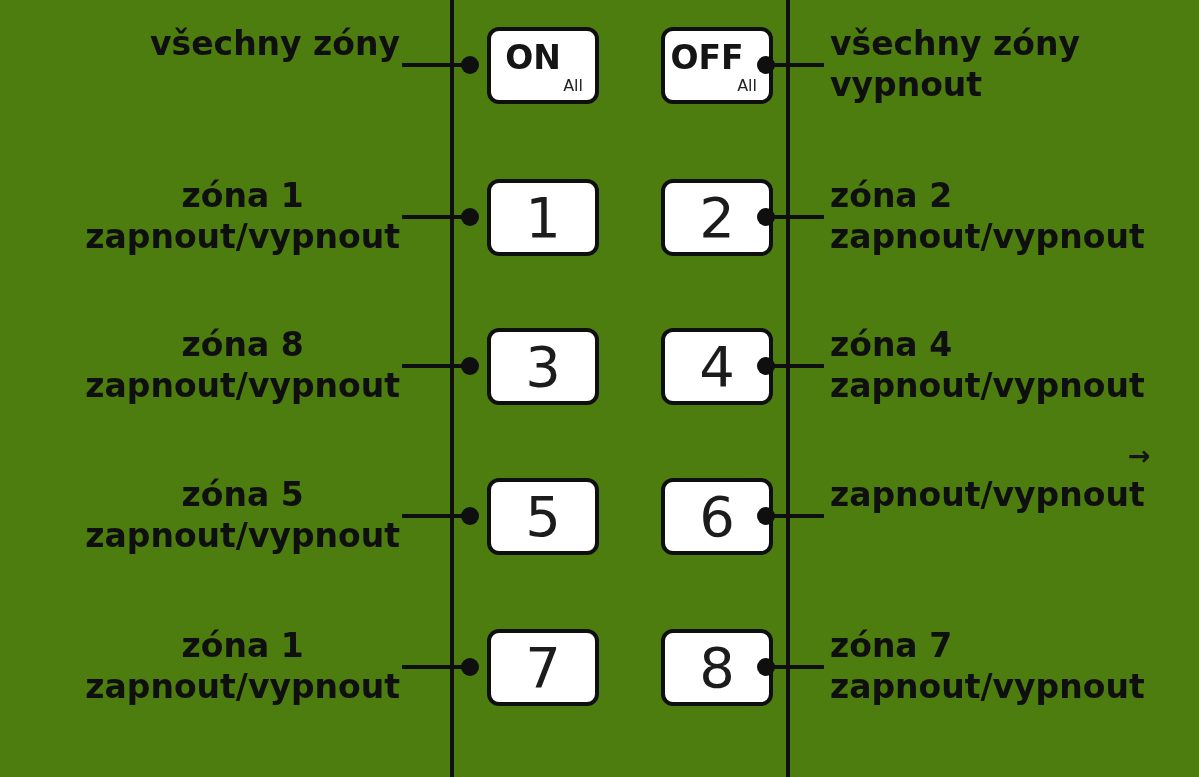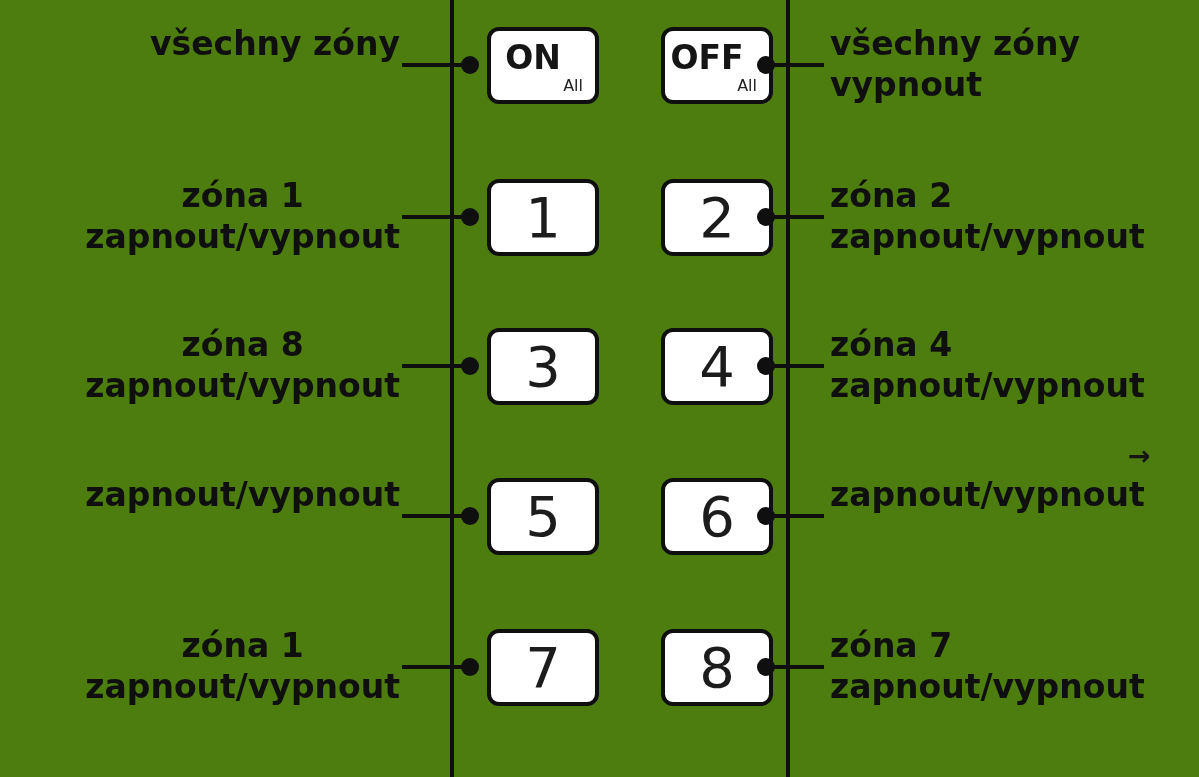--- a/index.html
+++ b/index.html
@@ -189,20 +189,21 @@
     <div class="dot right"></div>
     <div class="leader right"></div>
     <div class="callout right">
       <div>zóna 4</div>
       <div>zapnout/vypnout</div>
     </div>
   </div>
 
   <div class="row r3">
     <div class="callout left">
+      <div>zóna 5</div>
       <div>zapnout/vypnout</div>
     </div>
     <div class="leader left"></div>
     <div class="dot left"></div>
     <div class="key pos-left">
       <span class="num">5</span>
     </div>
     <div class="key pos-right">
       <span class="num">6</span>
     </div>

